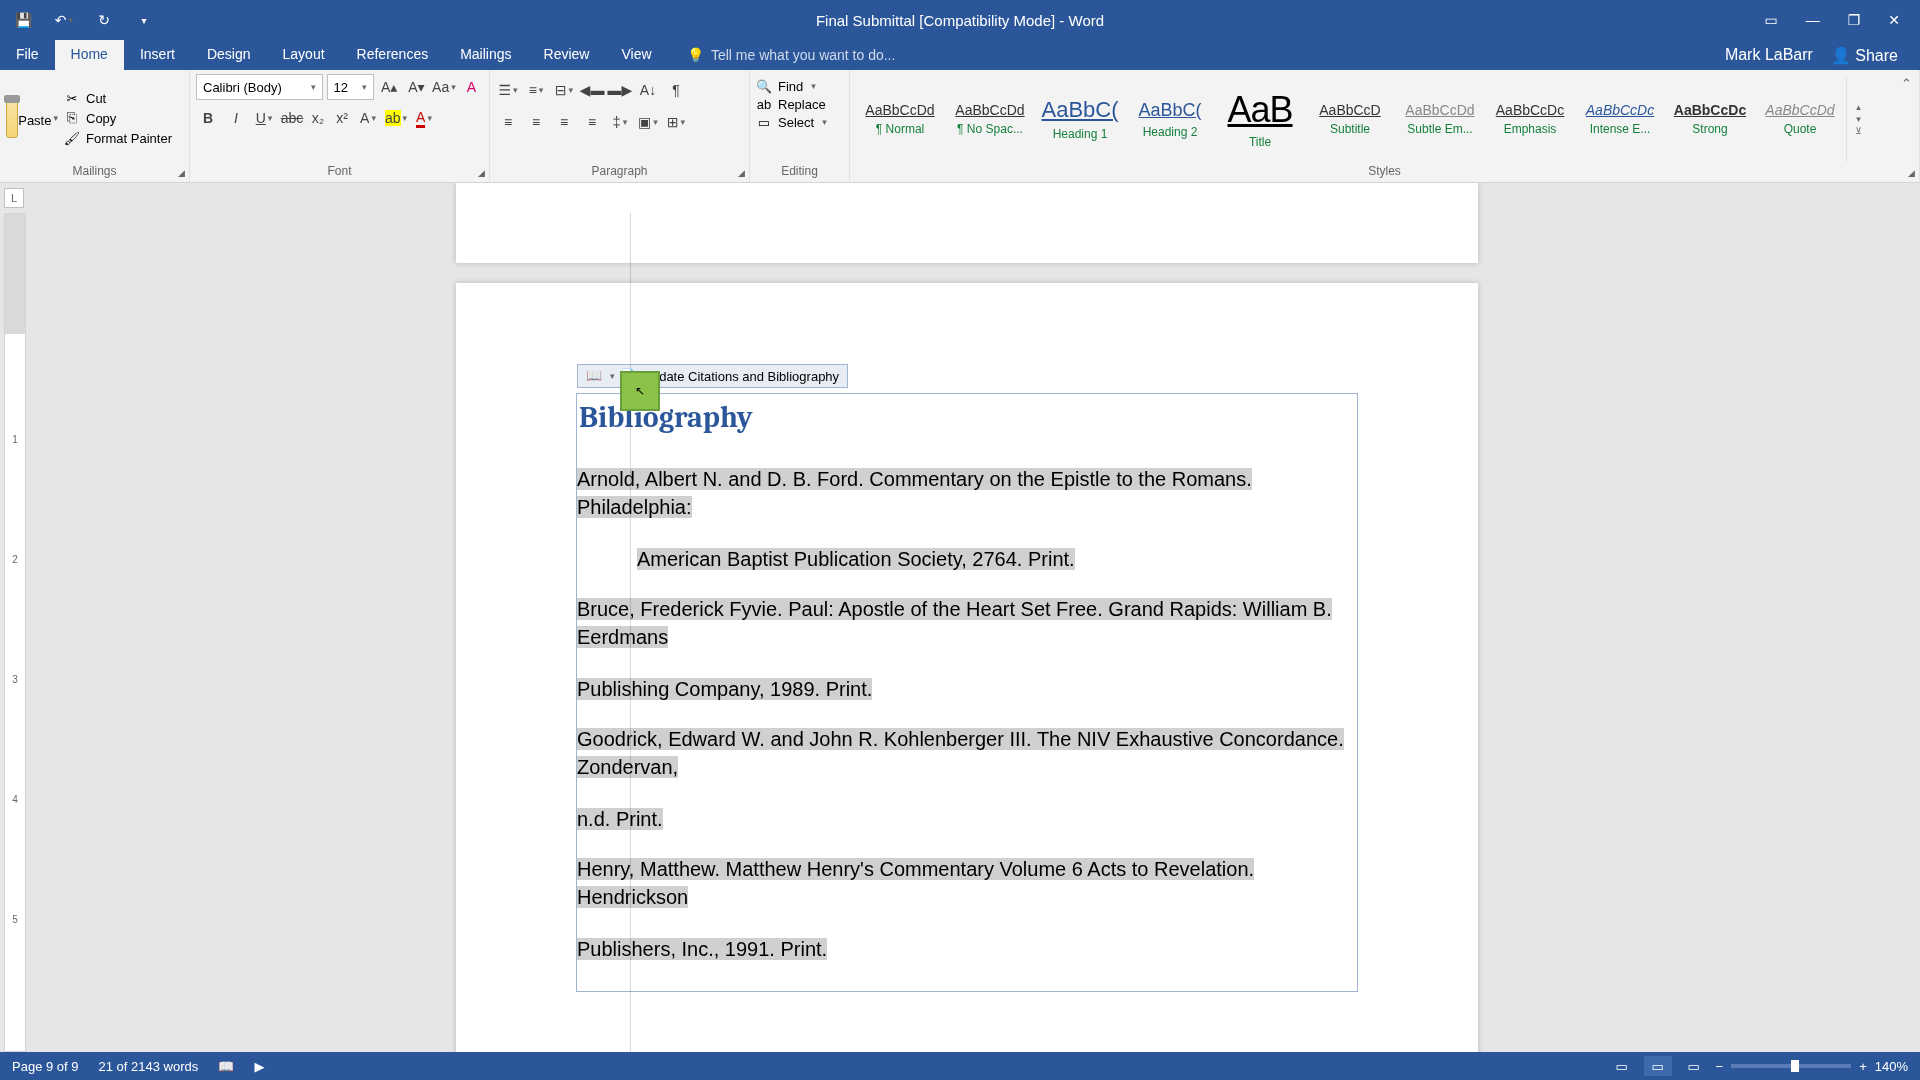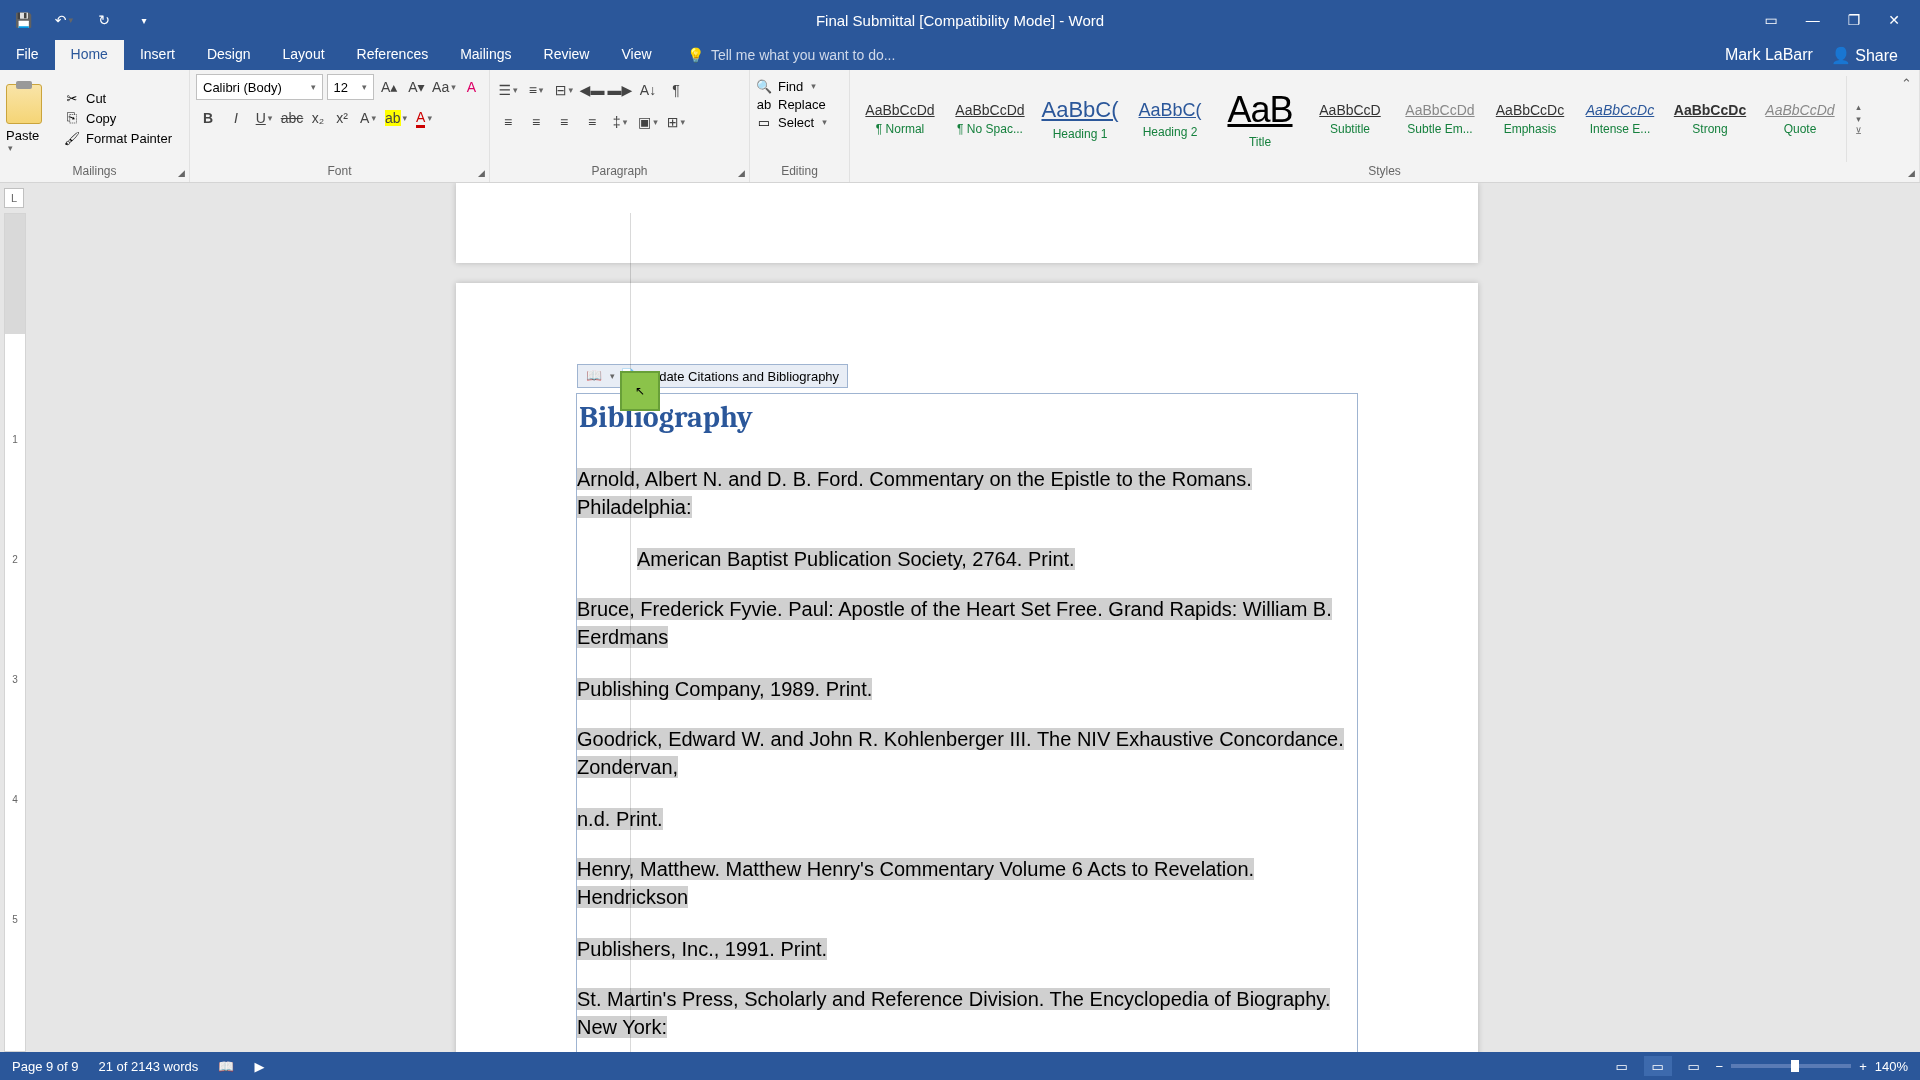--- a/index.html
+++ b/index.html
@@ -23,21 +23,21 @@
 .right-tabs { margin-left: auto; display: flex; align-items: center; gap: 18px; padding-right: 22px; }
 
 
 .ribbon { background: #f3f3f3; height: 113px; display: flex; border-bottom: 1px solid #d4d4d4; }
 .group { border-right: 1px solid #e1e1e1; display: flex; flex-direction: column; padding: 4px 6px 2px 6px; position: relative; }
 .group-label { text-align: center; font-size: 12px; color: #666; margin-top: auto; padding: 2px 0; }
 .group-launcher { position: absolute; bottom: 4px; right: 4px; font-size: 9px; color: #666; }
 .group-body { display: flex; gap: 6px; flex: 1; }
 
 
-.paste-btn { display: flex; flex-direction: column; justify-content: center; width: 52px; }
+.paste-btn { display: flex; align-items: center; justify-content: center; width: 52px; }
 .paste-icon { width: 36px; height: 40px; background: linear-gradient(#f9e4a8, #f5d576); border: 1px solid #caa43c; border-radius: 3px; position: relative; }
 .paste-icon::before { content: ''; position: absolute; top: -4px; left: 50%; transform: translateX(-50%); width: 16px; height: 8px; background: #999; border-radius: 2px; }
 .paste-label { font-size: 13px; margin-top: 4px; }
 .clip-right { display: flex; flex-direction: column; gap: 4px; justify-content: center; }
 .clip-item { display: flex; align-items: center; gap: 6px; font-size: 13px; }
 .small-icon { width: 16px; height: 16px; display: inline-flex; align-items: center; justify-content: center; font-size: 13px; }
 
 
 .font-row { display: flex; gap: 4px; align-items: center; margin-bottom: 6px; }
 .font-name { width: 130px; height: 26px; border: 1px solid #c0c0c0; background: #fff; font-size: 13px; padding: 0 6px; display: flex; align-items: center; justify-content: space-between; }
@@ -377,21 +377,20 @@
             <span class="dd">▾</span>
           <span class="tool-icon">📄</span>
           <span>Update Citations and Bibliography</span>
         </div>
         <div class="biblio-title">Bibliography</div>
         <div id="entries">
             <div class="entry first"><span class="line1">Arnold, Albert N. and D. B. Ford. <span class="italic">Commentary on the Epistle to the Romans</span>. Philadelphia:</span><span class="line2-wrap"><span class="line2">American Baptist Publication Society, 2764. Print.</span></span></div>
             <div class="entry"><span class="line1">Bruce, Frederick Fyvie. <span class="italic">Paul: Apostle of the Heart Set Free.</span> Grand Rapids: William B. Eerdmans</span><span class="line2-wrap"><span class="line2">Publishing Company, 1989. Print.</span></span></div>
             <div class="entry"><span class="line1">Goodrick, Edward W. and John R. Kohlenberger III. <span class="italic">The NIV Exhaustive Concordance</span>. Zondervan,</span><span class="line2-wrap"><span class="line2">n.d. Print.</span></span></div>
             <div class="entry"><span class="line1">Henry, Matthew. <span class="italic">Matthew Henry's Commentary Volume 6 Acts to Revelation</span>. Hendrickson</span><span class="line2-wrap"><span class="line2">Publishers, Inc., 1991. Print.</span></span></div>
-            <div class="entry"><span class="line1">St. Martin's Press, Scholarly and Reference Division. <span class="italic">The Encyclopedia of Biography</span>. New York:</span></div>
           </div>
       </div>
     </div>
   </div>
 </div>
 
 <div class="statusbar">
   <div>Page 9 of 9</div>
   <div>21 of 2143 words</div>
   <div>📖</div>

